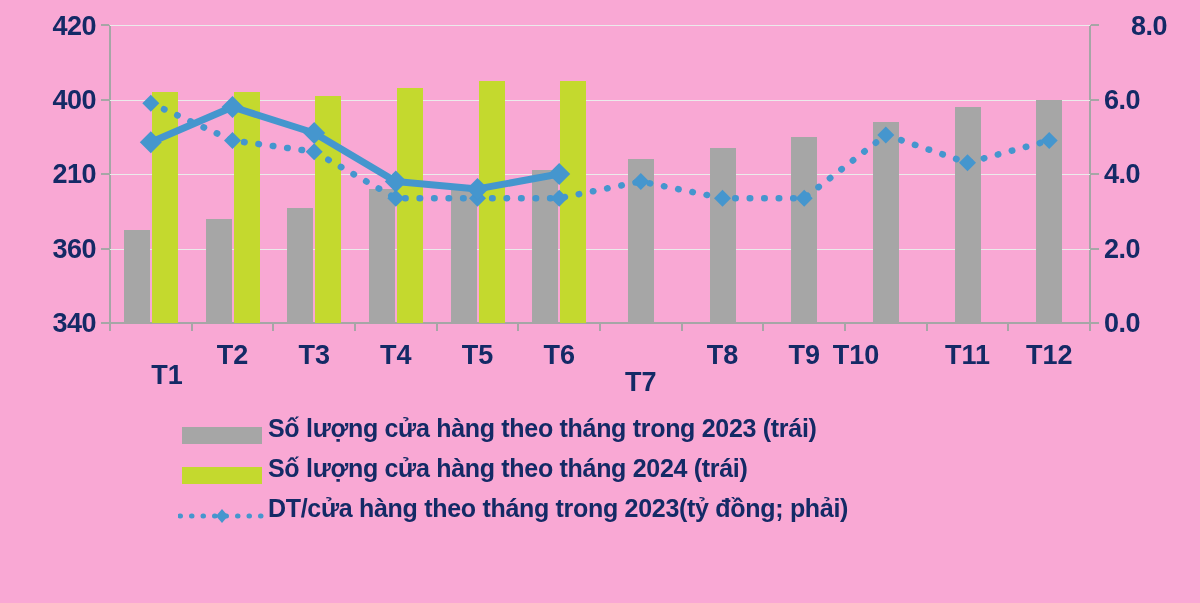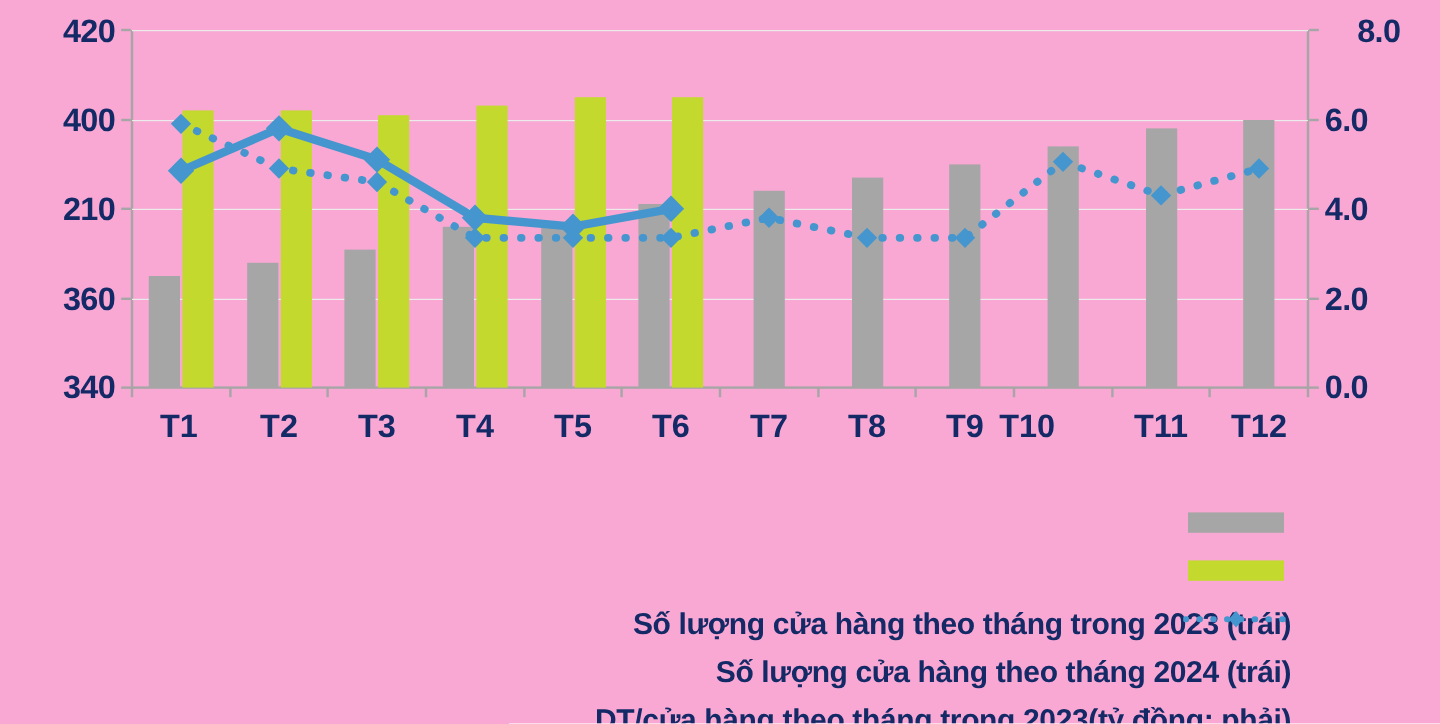--- a/index.html
+++ b/index.html
@@ -94,23 +94,22 @@
 
   
   #legend {
     position: absolute;
     left: 176px;
     top: 416px;
     width: 900px;
   }
   .legend-row {
     display: flex;
-    align-items: flex-end;
+    align-items: flex-start;
     height: 40px;
-    flex-direction: column;
   }
   .legend-key {
     width: 92px;
     height: 40px;
     position: relative;
     flex: 0 0 92px;
   }
   .legend-swatch {
     position: absolute;
     left: 6px; top: 11px;
@@ -228,27 +227,27 @@
         <path d="M40.833333333333336 106.3375 L51.833333333333336 117.3375 L40.833333333333336 128.3375 L29.833333333333336 117.3375 Z" fill="#4596ce"></path>
         <path d="M122.5 70.95000000000002 L133.5 81.95000000000002 L122.5 92.95000000000002 L111.5 81.95000000000002 Z" fill="#4596ce"></path>
         <path d="M204.16666666666669 97.025 L215.16666666666669 108.025 L204.16666666666669 119.025 L193.16666666666669 108.025 Z" fill="#4596ce"></path>
         <path d="M285.8333333333333 145.45000000000002 L296.8333333333333 156.45000000000002 L285.8333333333333 167.45000000000002 L274.8333333333333 156.45000000000002 Z" fill="#4596ce"></path>
         <path d="M367.5 152.9 L378.5 163.9 L367.5 174.9 L356.5 163.9 Z" fill="#4596ce"></path>
         <path d="M449.1666666666667 138 L460.1666666666667 149 L449.1666666666667 160 L438.1666666666667 149 Z" fill="#4596ce"></path>
       </svg>
   </div>
 
   <div id="xlabels">
-      <div class="x-label" style="left: 149px;">T1</div>
+      <div class="x-label" style="left: 167px; margin-top: 20px;">T1</div>
       <div class="x-label" style="left: 232.5px;">T2</div>
       <div class="x-label" style="left: 314.167px;">T3</div>
       <div class="x-label" style="left: 395.833px;">T4</div>
       <div class="x-label" style="left: 477.5px;">T5</div>
       <div class="x-label" style="left: 559.167px;">T6</div>
-      <div class="x-label" style="left: 640.833px;">T7</div>
+      <div class="x-label" style="left: 640.833px; margin-top: 27px;">T7</div>
       <div class="x-label" style="left: 722.5px;">T8</div>
       <div class="x-label" style="left: 804.167px;">T9</div>
       <div class="x-label" style="left: 856px;">T10</div>
       <div class="x-label" style="left: 967.5px;">T11</div>
       <div class="x-label" style="left: 1049.17px;">T12</div>
     </div>
 
   <div id="legend">
 
     <div class="legend-row">

